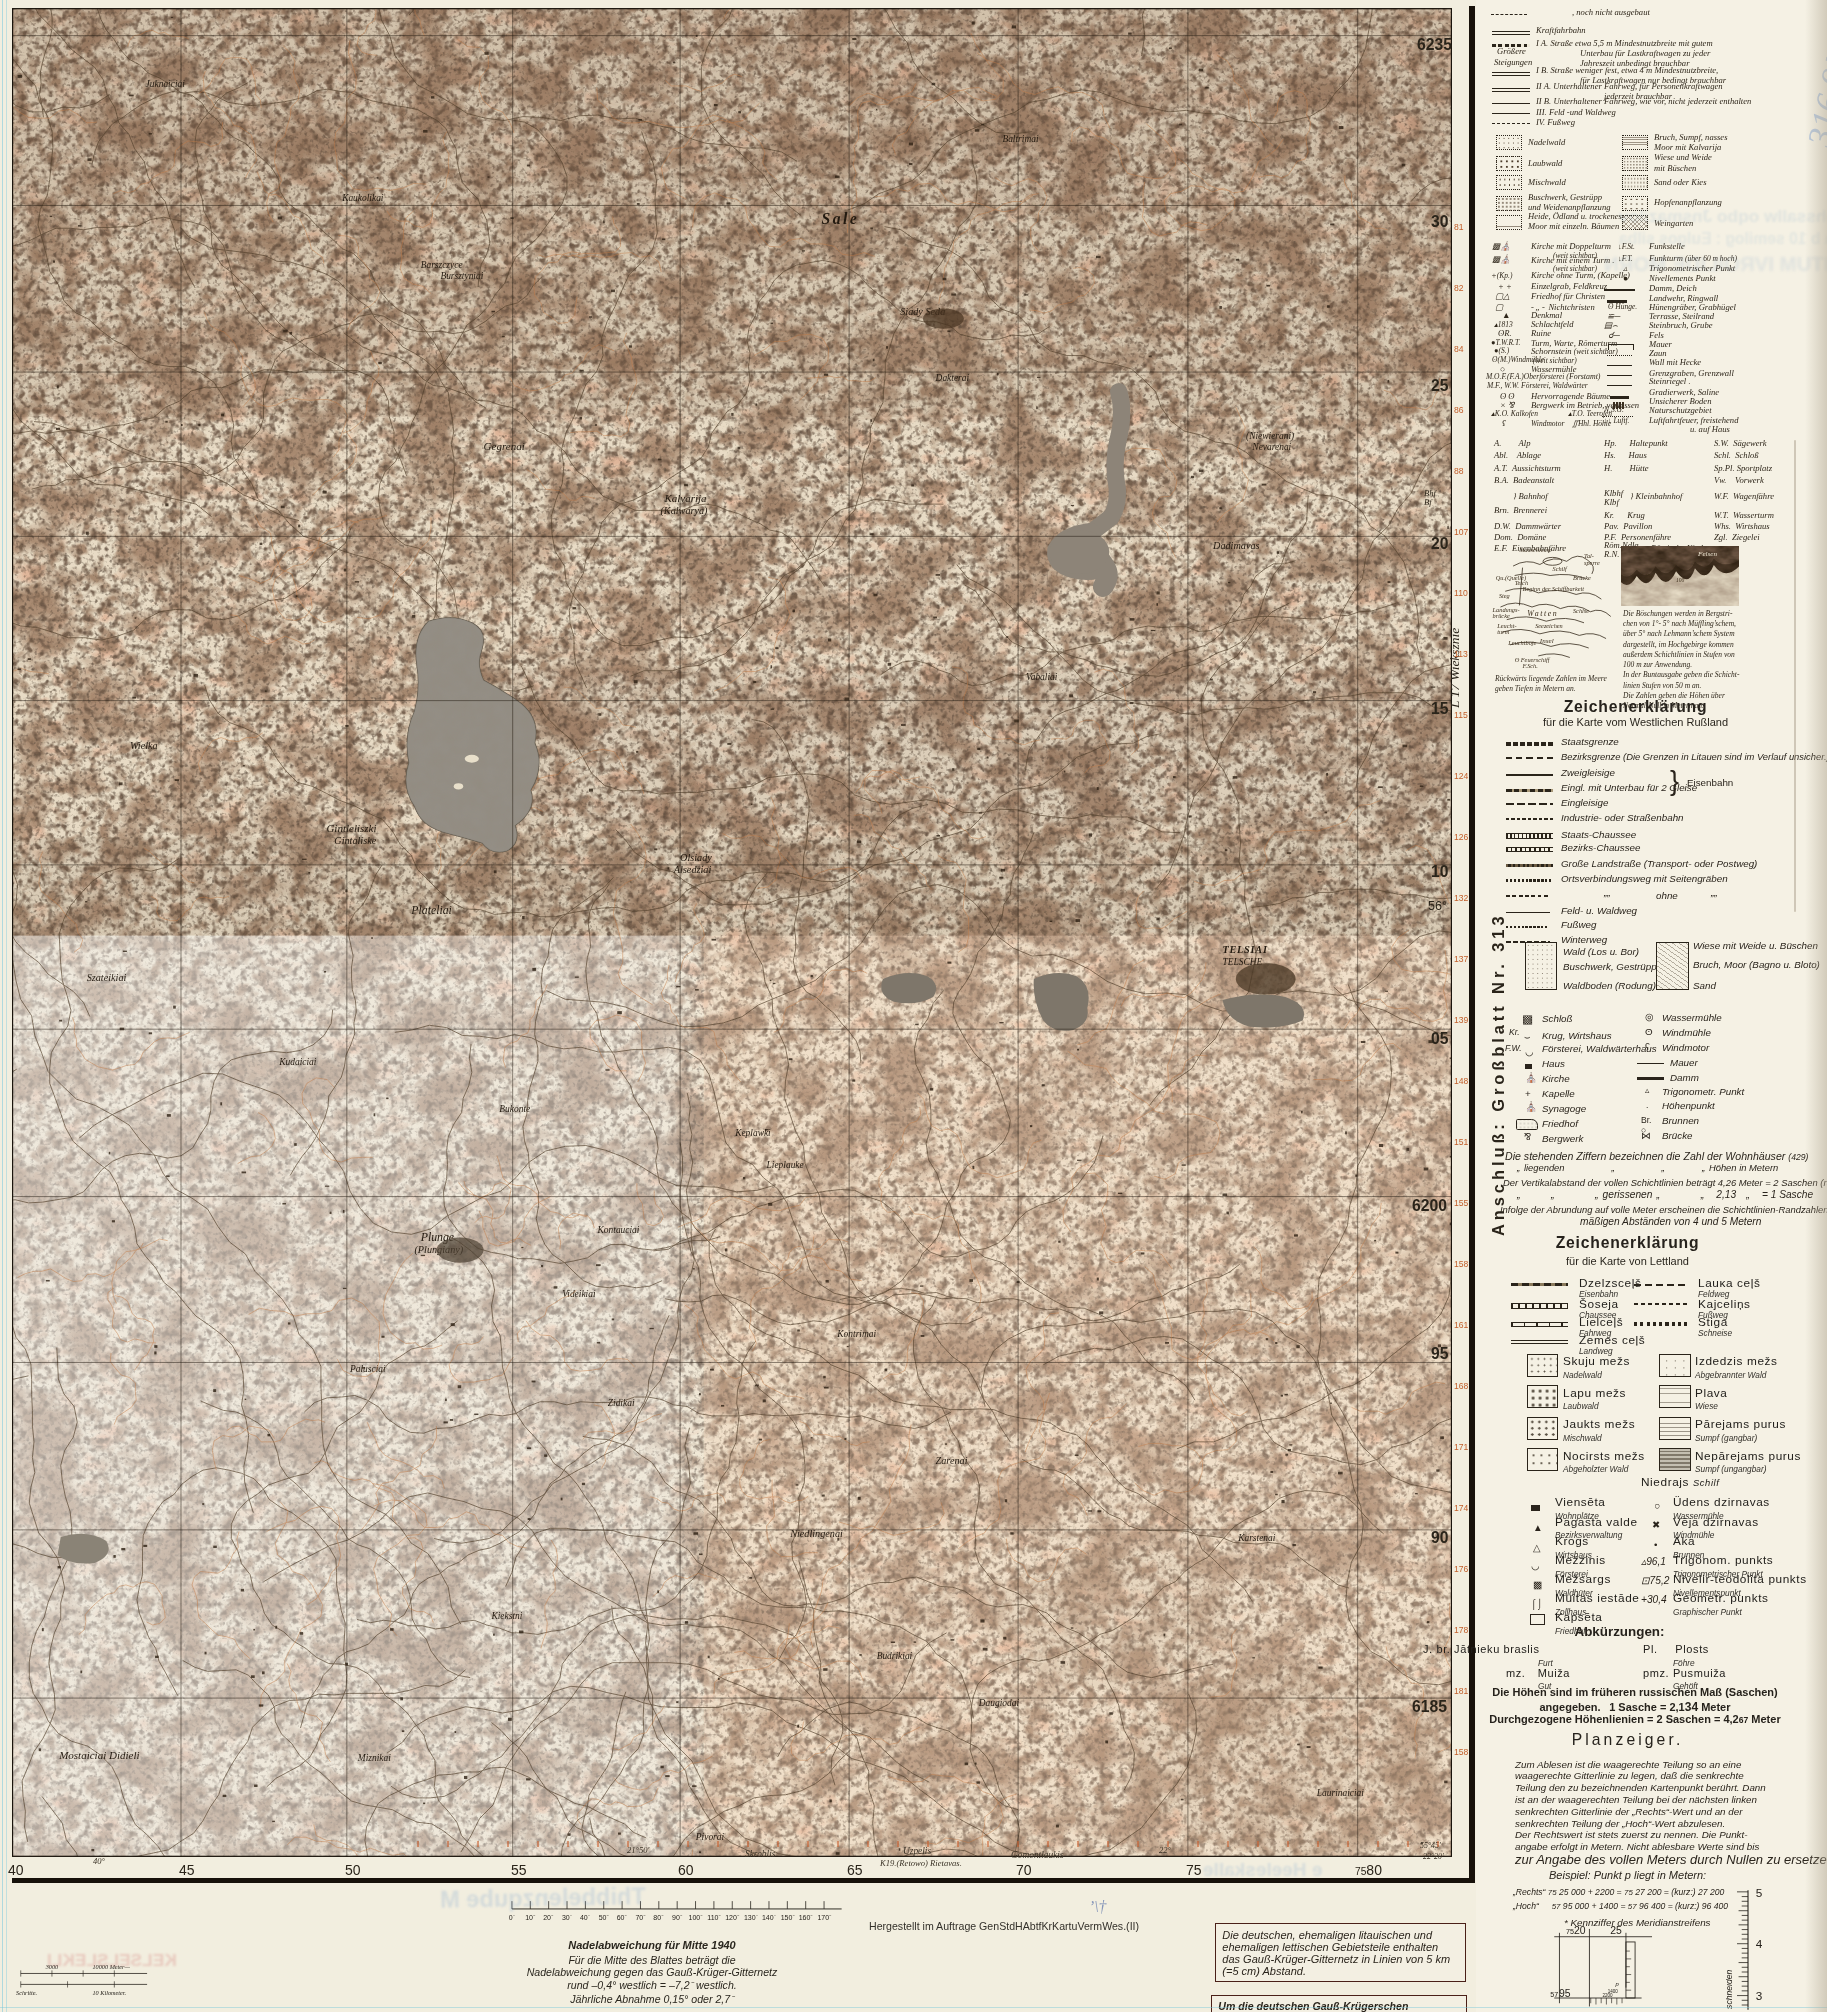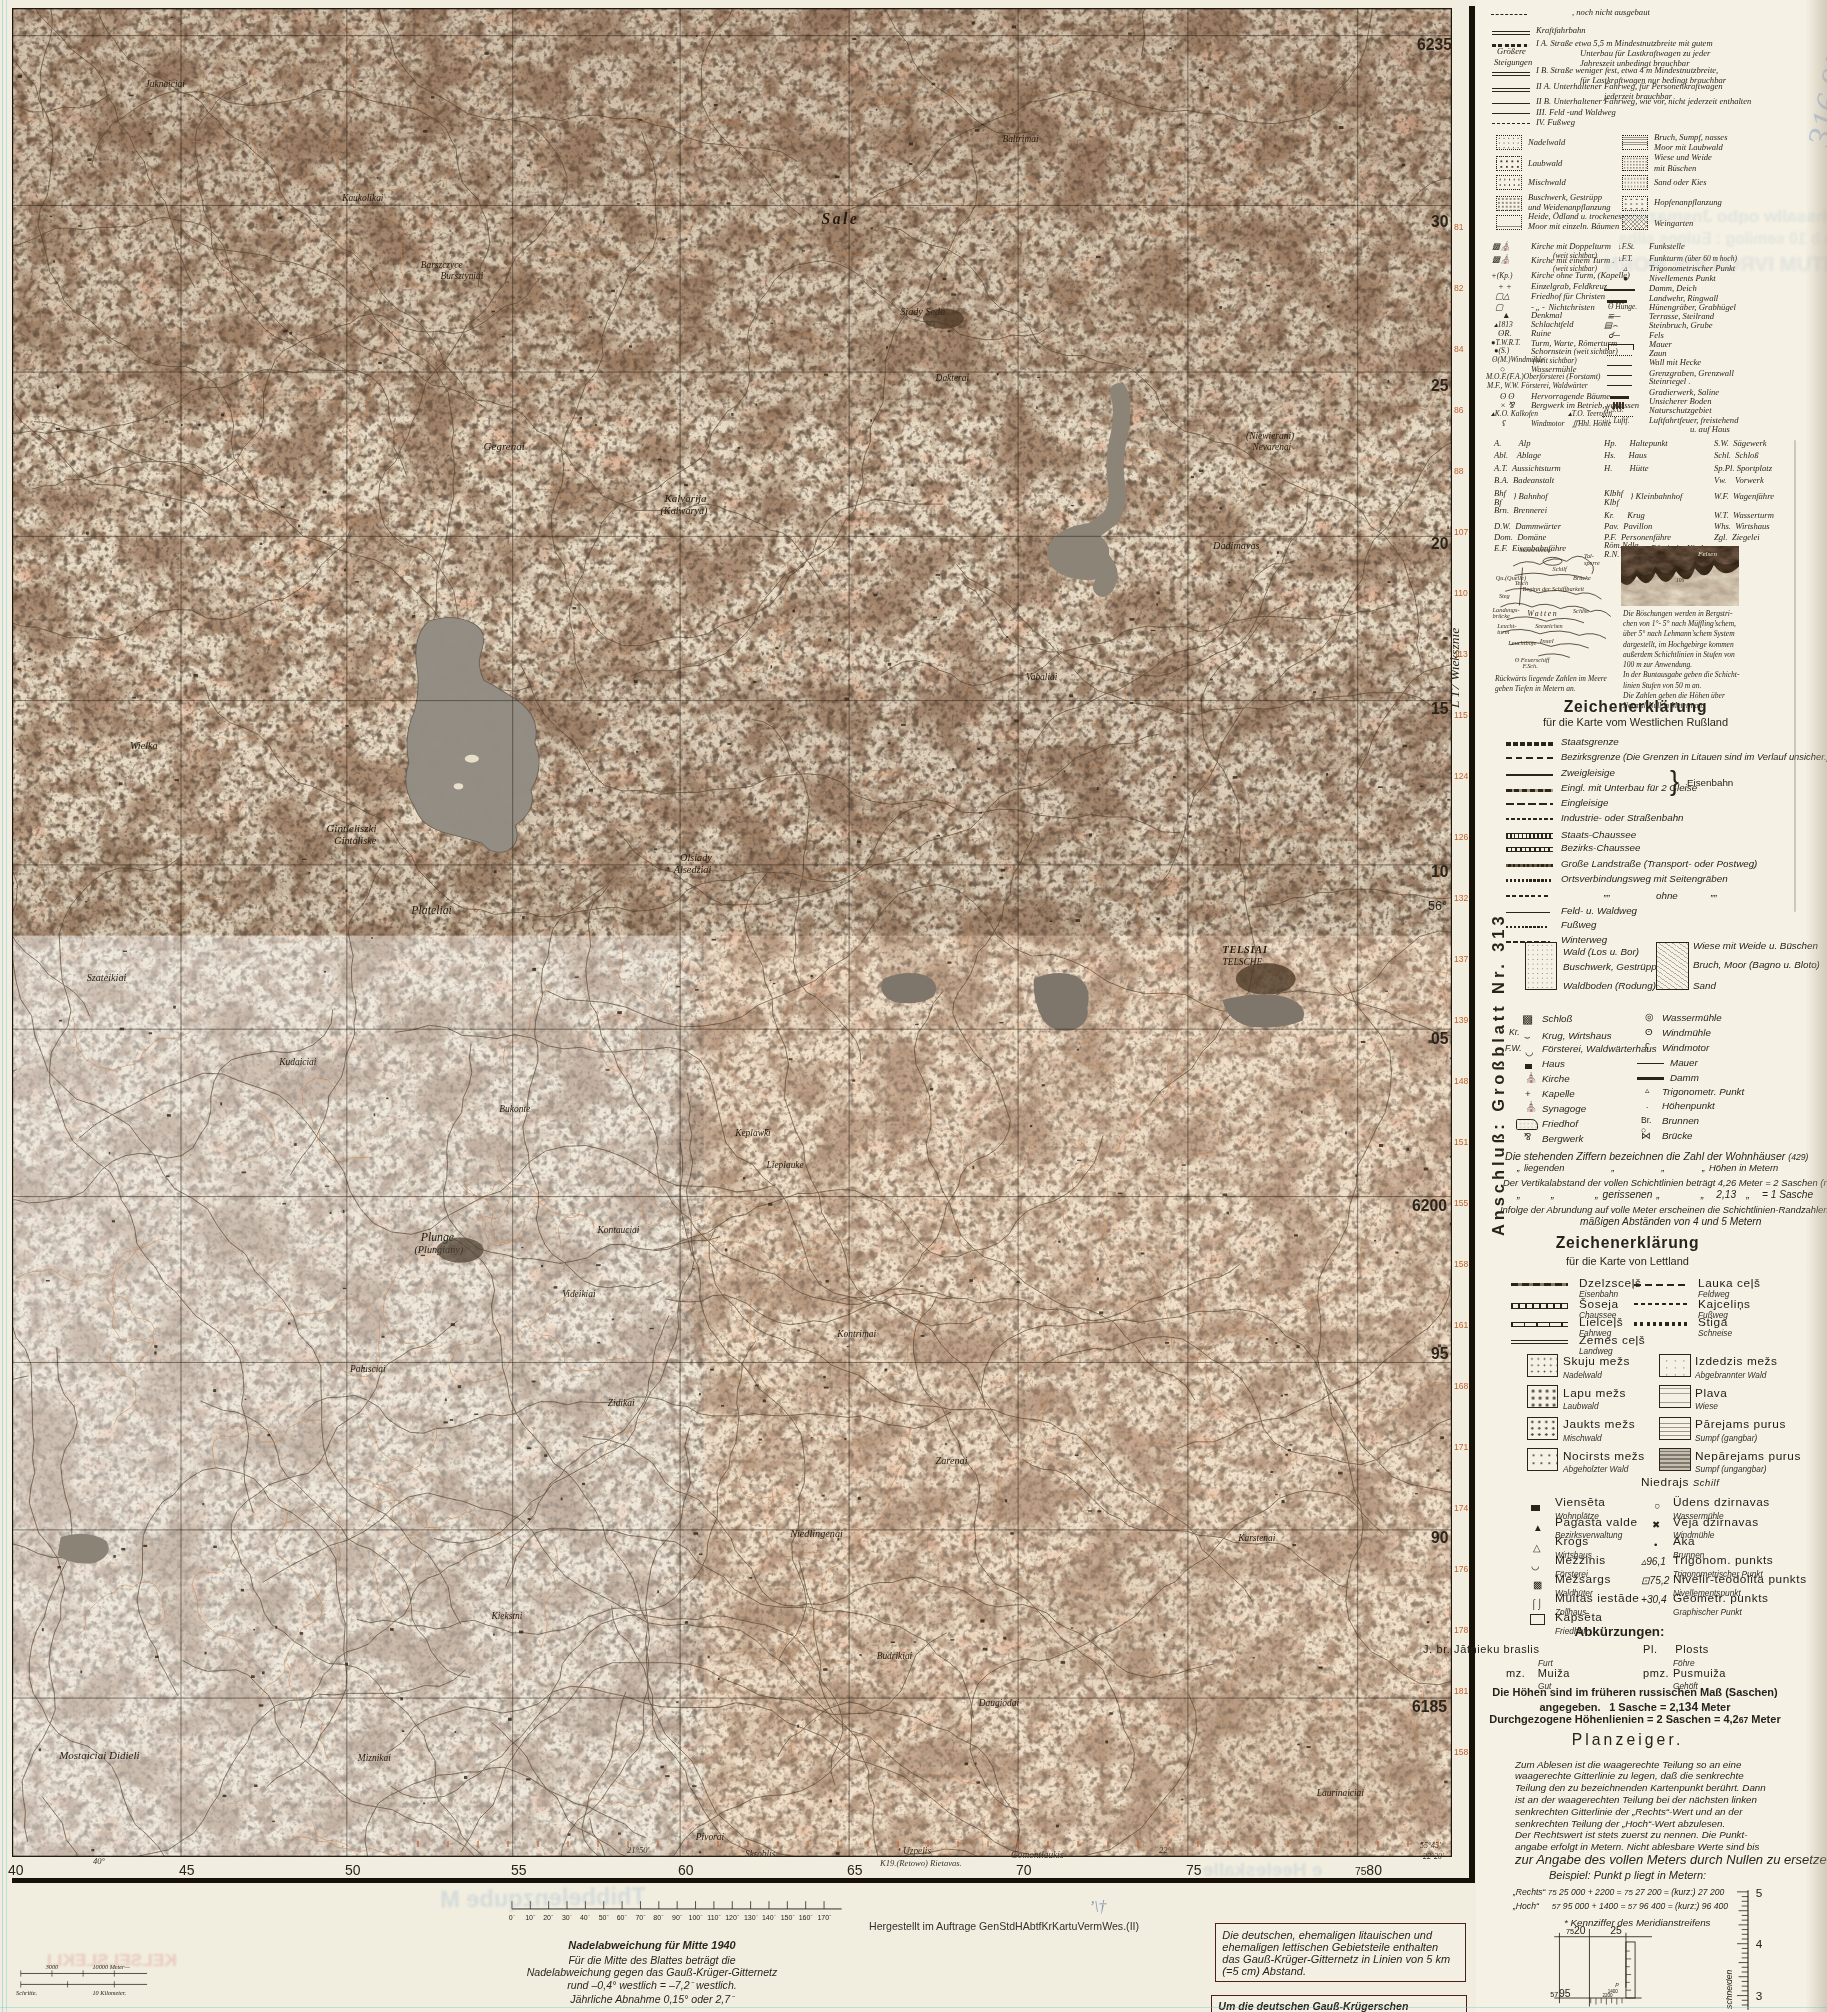--- a/index.html
+++ b/index.html
@@ -960,21 +960,21 @@
 <div class="li" style="left:1528px;top:178px">Mischwald</div>
 <div class="bx" style="left:1496px;top:196px;width:24.4px;height:13.4px;border-style:dotted;background:radial-gradient(#4a3a28 0.6px,transparent 0.8px) 0 0/3.9px 3.9px"></div>
 <div class="li" style="left:1528px;top:193px">Buschwerk, Gestrüpp</div>
 <div class="li" style="left:1528px;top:203px">und Weidenanpflanzung</div>
 <div class="bx" style="left:1496px;top:215px;width:24.4px;height:13.4px;border-style:dotted;background:repeating-linear-gradient(0deg,transparent 0 2.4px,rgba(74,58,40,.55) 2.4px 3.1px)"></div>
 <div class="li" style="left:1528px;top:212px">Heide, Ödland u. trockenes</div>
 <div class="li" style="left:1528px;top:222px">Moor mit einzeln. Bäumen</div>
 
 <div class="bx" style="left:1622px;top:135px;width:24.4px;height:13.4px;border-style:dotted;background:repeating-linear-gradient(0deg,transparent 0 1.6px,rgba(74,58,40,.5) 1.6px 2.4px)"></div>
 <div class="li" style="left:1654px;top:133px">Bruch, Sumpf, nasses</div>
-<div class="li" style="left:1654px;top:143px">Moor mit Laubwald</div>
+<div class="li" style="left:1654px;top:143px">Moor mit Kalvarija</div>
 <div class="bx" style="left:1622px;top:156px;width:24.4px;height:13.4px;border-style:dotted;background:radial-gradient(rgba(74,58,40,.5) 0.6px,transparent 0.8px) 0 0/3.1px 3.1px"></div>
 <div class="li" style="left:1654px;top:153px">Wiese und Weide</div>
 <div class="li" style="left:1654px;top:164px">mit Büschen</div>
 <div class="bx" style="left:1622px;top:175px;width:24.4px;height:13.4px;border-style:dotted;background:radial-gradient(rgba(74,58,40,.4) 0.6px,transparent 0.8px) 0.8px 0.8px/3.1px 3.9px"></div>
 <div class="li" style="left:1654px;top:178px">Sand oder Kies</div>
 <div class="bx" style="left:1622px;top:196px;width:24.4px;height:13.4px;border-style:dotted;background:radial-gradient(#4a3a28 0.9px,transparent 1.1px) 0 0/5.5px 4.7px"></div>
 <div class="li" style="left:1654px;top:198px">Hopfenanpflanzung</div>
 <div class="bx" style="left:1622px;top:215px;width:24.4px;height:13.4px;border-style:dotted;background:repeating-linear-gradient(45deg,transparent 0 2.4px,rgba(74,58,40,.45) 2.4px 3.1px),repeating-linear-gradient(-45deg,transparent 0 2.4px,rgba(74,58,40,.45) 2.4px 3.1px)"></div>
 <div class="li" style="left:1654px;top:219px">Weingarten</div>
 
@@ -1063,21 +1063,21 @@
 <div class="li" style="left:1604px;top:439px">Hp.  Haltepunkt</div>
 <div class="li" style="left:1714px;top:439px">S.W. Sägewerk</div>
 <div class="li" style="left:1494px;top:451px">Abl. Ablage</div>
 <div class="li" style="left:1604px;top:451px">Hs.  Haus</div>
 <div class="li" style="left:1714px;top:451px">Schl. Schloß</div>
 <div class="li" style="left:1494px;top:464px">A.T. Aussichtsturm</div>
 <div class="li" style="left:1604px;top:464px">H.  Hütte</div>
 <div class="li" style="left:1714px;top:464px">Sp.Pl. Sportplatz</div>
 <div class="li" style="left:1494px;top:476px">B.A. Badeanstalt</div>
 <div class="li" style="left:1714px;top:476px">Vw. Vorwerk</div>
-<div class="li" style="left:1494px;top:489px">Bhf<br>Bf</div>
+<div class="li" style="left:1424px;top:489px">Bhf<br>Bf</div>
 <div class="li" style="left:1513px;top:492px">} Bahnhof</div>
 <div class="li" style="left:1604px;top:489px">Klbhf<br>Klbf</div>
 <div class="li" style="left:1630px;top:492px">} Kleinbahnhof</div>
 <div class="li" style="left:1714px;top:492px">W.F. Wagenfähre</div>
 <div class="li" style="left:1494px;top:506px">Brn. Brennerei</div>
 <div class="li" style="left:1604px;top:511px">Kr.  Krug</div>
 <div class="li" style="left:1714px;top:511px">W.T. Wasserturm</div>
 <div class="li" style="left:1494px;top:522px">D.W. Dammwärter</div>
 <div class="li" style="left:1604px;top:522px">Pav. Pavillon</div>
 <div class="li" style="left:1714px;top:522px">Whs. Wirtshaus</div>

